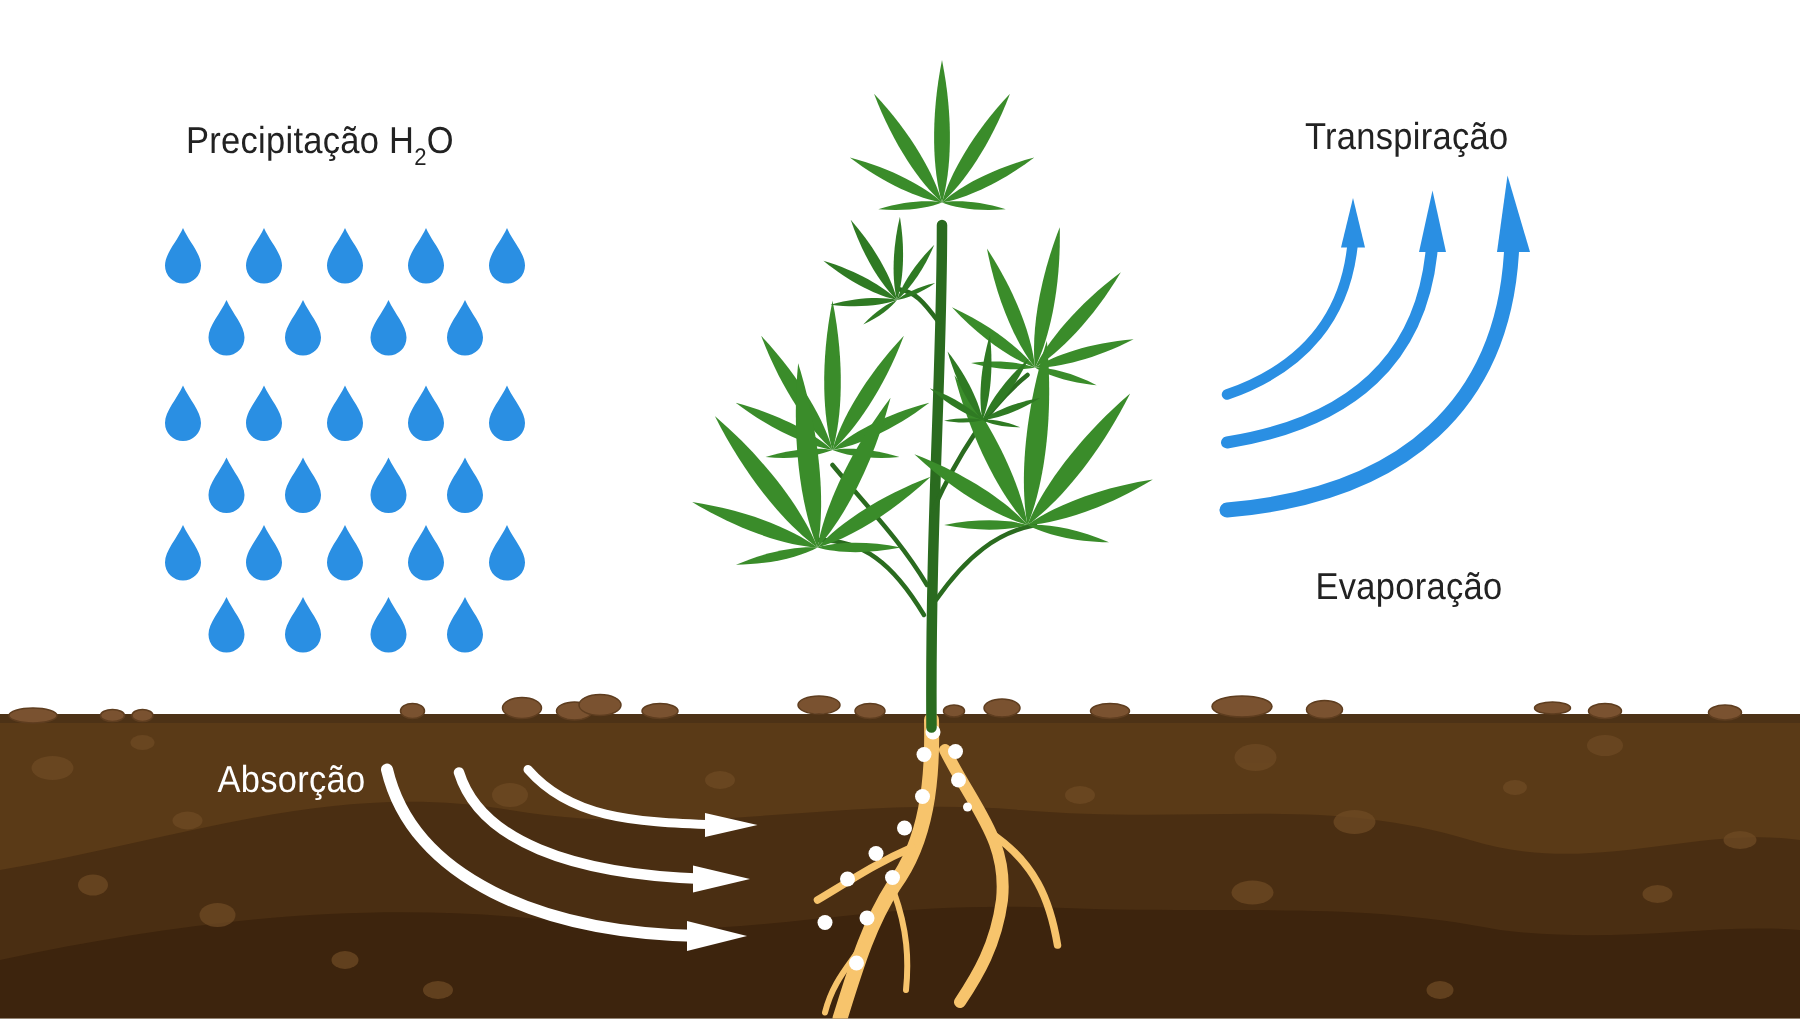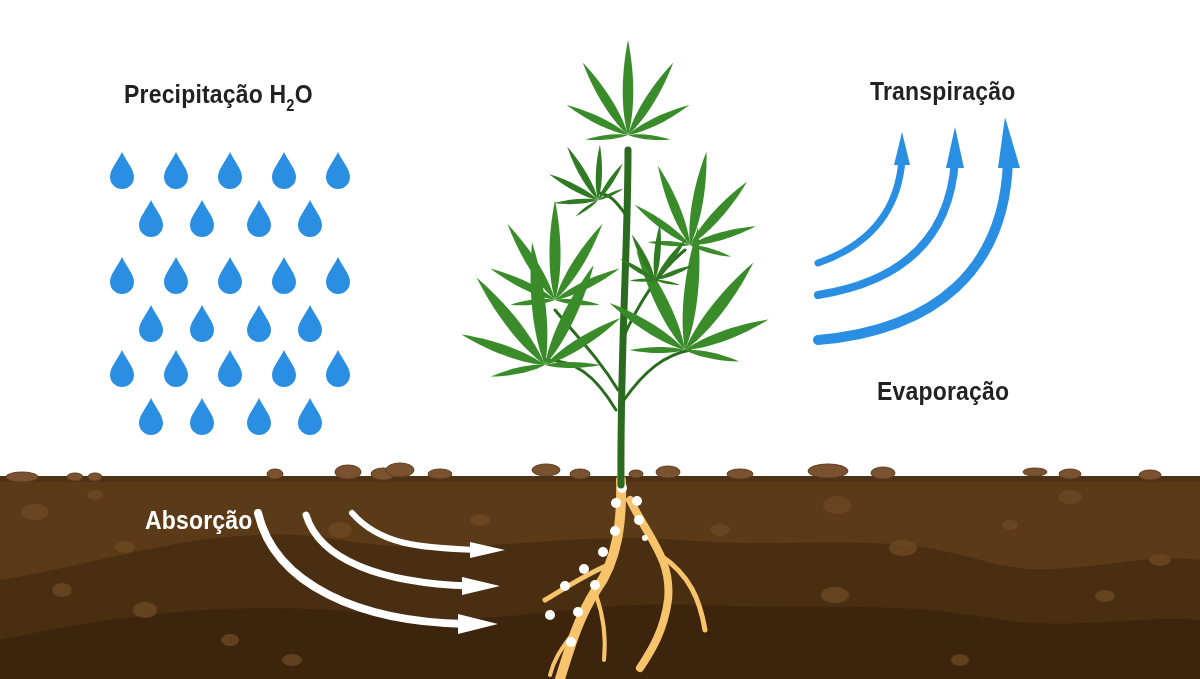--- a/index.html
+++ b/index.html
@@ -1,17 +1,17 @@
 <!DOCTYPE html>
 <html><head>
 <meta charset="utf-8">
 <style>
   html,body{margin:0;padding:0;background:#ffffff;}
   body{width:1200px;height:679px;position:relative;overflow:hidden;font-family:"Liberation Sans",sans-serif;}
-  .scene{position:absolute;left:0;top:0;width:1200px;height:679px;font-weight:bold;}
+  .scene{position:absolute;left:0;top:0;width:1200px;height:679px;}
   .label{position:absolute;font-family:"Liberation Sans",sans-serif;font-size:25px;color:#222222;letter-spacing:0.2px;white-space:nowrap;transform:scaleX(0.92);transform-origin:left top;}
   .label.light{color:#ffffff;}
   .sub{font-size:16px;position:relative;top:8px;}
   svg{position:absolute;left:0;top:0;}
 </style>
 </head>
 <body>
 
 <div class="scene">
 

